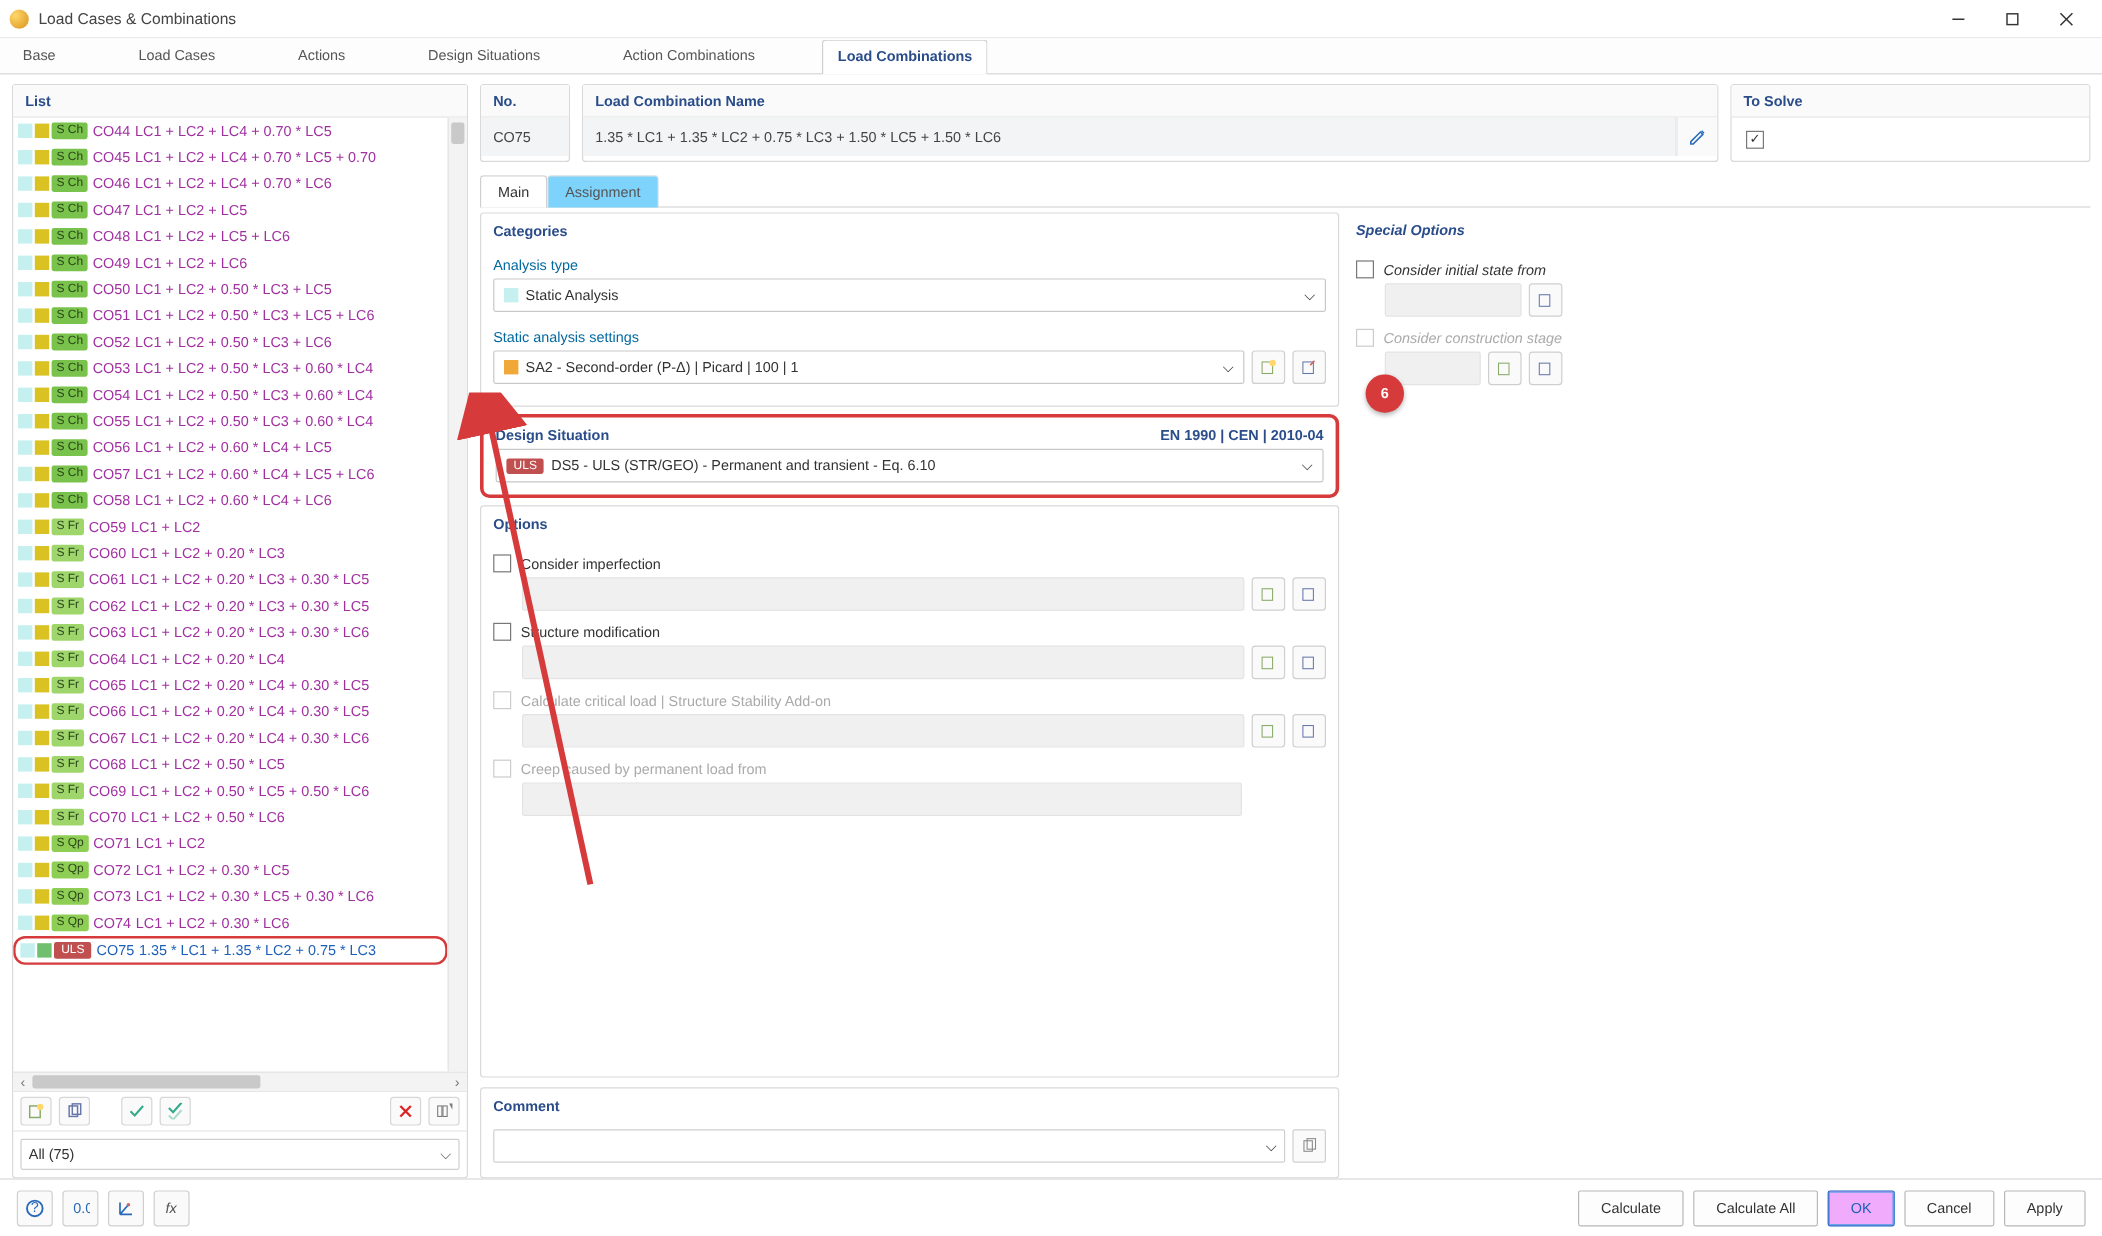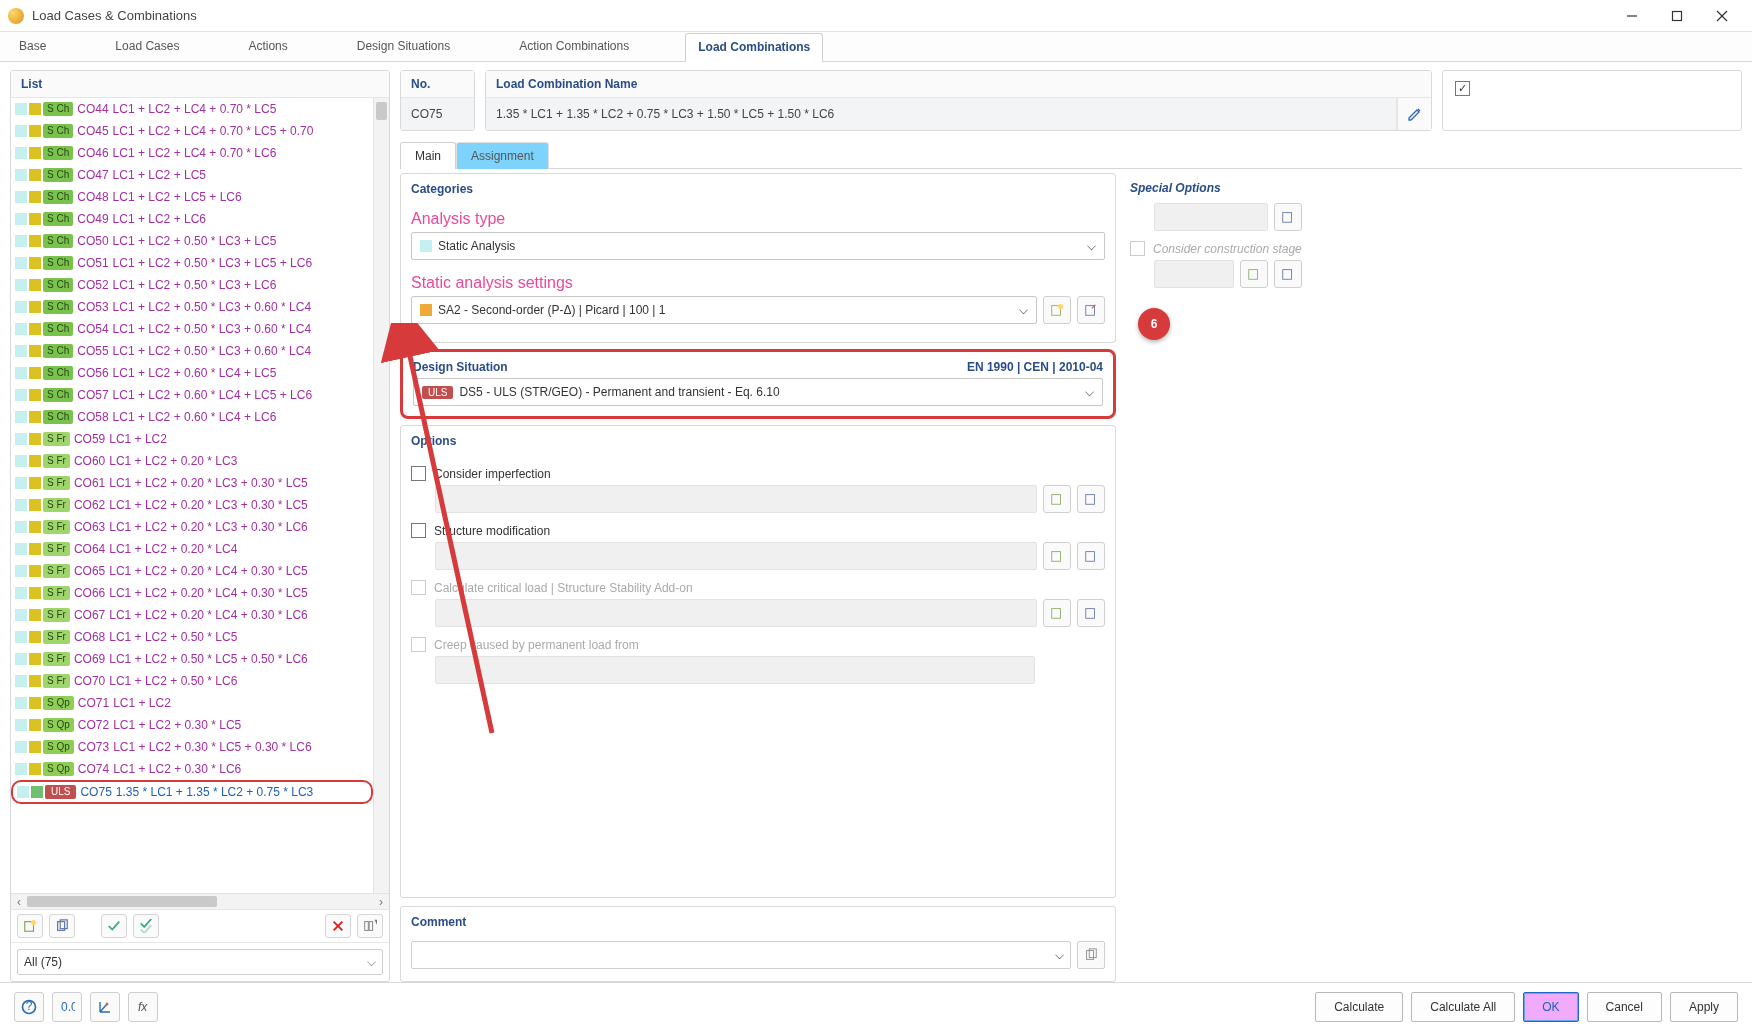--- a/index.html
+++ b/index.html
@@ -78,21 +78,21 @@
 .subtab.active { background:#fff; border-color:#d0d0d0; border-radius:3px 3px 0 0; position:relative; top:1px; font-weight:400; color:#333;}
 .subtab.inactive { background:#7dd3fc; border-color:#e0e0e0; border-radius:3px 3px 0 0; top:1px; position:relative;}
 
 .form-cols { display:flex; gap:10px; flex:1; min-height:0;}
 .col-left { width:716px; display:flex; flex-direction:column; gap:0;}
 .col-right { flex:1; display:flex; flex-direction:row; gap:2px;font-style:italic;}
 
 .section { background:#fff; }
 .sec-title { font-weight:700; color:#2a4d8a; padding:8px 10px 4px 10px; }
 .sec-body { padding:4px 10px 10px 10px; }
-.lbl-sm { color:#ec4899; font-size:16px; margin:6px 0 4px 0; display:block;}
+.lbl-sm { color:#0369a1; font-size:12px; margin:6px 0 4px 0; display:block;}
 .select { height:28px; border:1px solid #c8c8c8; border-radius:2px; display:flex; align-items:center; padding:0 8px; justify-content:space-between; background:#fff;}
 .select .swatch { width:12px;height:12px; margin-right:6px;}
 .select .txt{flex:1;}
 .select.cyan .swatch{background:#c6f0f0;}
 .select.orange .swatch{background:#f0a838;}
 .sel-row { display:flex; gap:6px; align-items:flex-end;}
 .mini-btn { width:28px;height:28px;border:1px solid #cfcfcf;border-radius:3px;background:#fafafa;display:flex;align-items:center;justify-content:center;}
 .mini-btn svg{width:14px;height:14px;}
 
 
@@ -469,20 +469,21 @@
           <div class="field-val">1.35 * LC1 + 1.35 * LC2 + 0.75 * LC3 + 1.50 * LC5 + 1.50 * LC6</div>
           <div class="ed-btn">
             <svg width="16" height="16" viewBox="0 0 16 16">
                 <path d="M2 12 L10 4 L12 6 L4 14 L2 14 Z" fill="none" stroke="#2a6ab8" stroke-width="1.3"></path>
                 <path d="M11 3 L13 5" stroke="#2a6ab8" stroke-width="1.3"></path>
               </svg>
           </div>
         </div>
       </div>
       <div class="box-solve panel-border">
+        <div class="panel-hdr">To Solve</div>
         <div class="solve-body">
           <span class="chk checked"></span>
         </div>
       </div>
     </div>
 
     <div class="subtab-row" id="subtabs">
         <div class="subtab active">Main</div>
         <div class="subtab inactive">Assignment</div>
       </div>
@@ -619,20 +620,24 @@
           </div>
         </div>
       </div>
 
       <div class="col-right">
         <div style="height:48px;"></div>
         <div style="height:160px;"></div>
         <div class="section">
           <div class="sec-title" style="padding-left:0">Special Options</div>
           <div class="sec-body" style="padding-left:0">
+            <div class="opt-row">
+                <span class="chk"></span>
+                <span>Consider initial state from</span>
+              </div>
             <div class="opt-field">
               <div class="grey"></div>
               <div class="mini-btn">
                   <svg viewBox="0 0 16 16">
                     <rect x="2" y="3" width="10" height="11" fill="none" stroke="#67a"></rect>
                   </svg>
                 </div>
             </div>
             <div class="opt-row dis">
                 <span class="chk" style="border-color:#ccc"></span>

